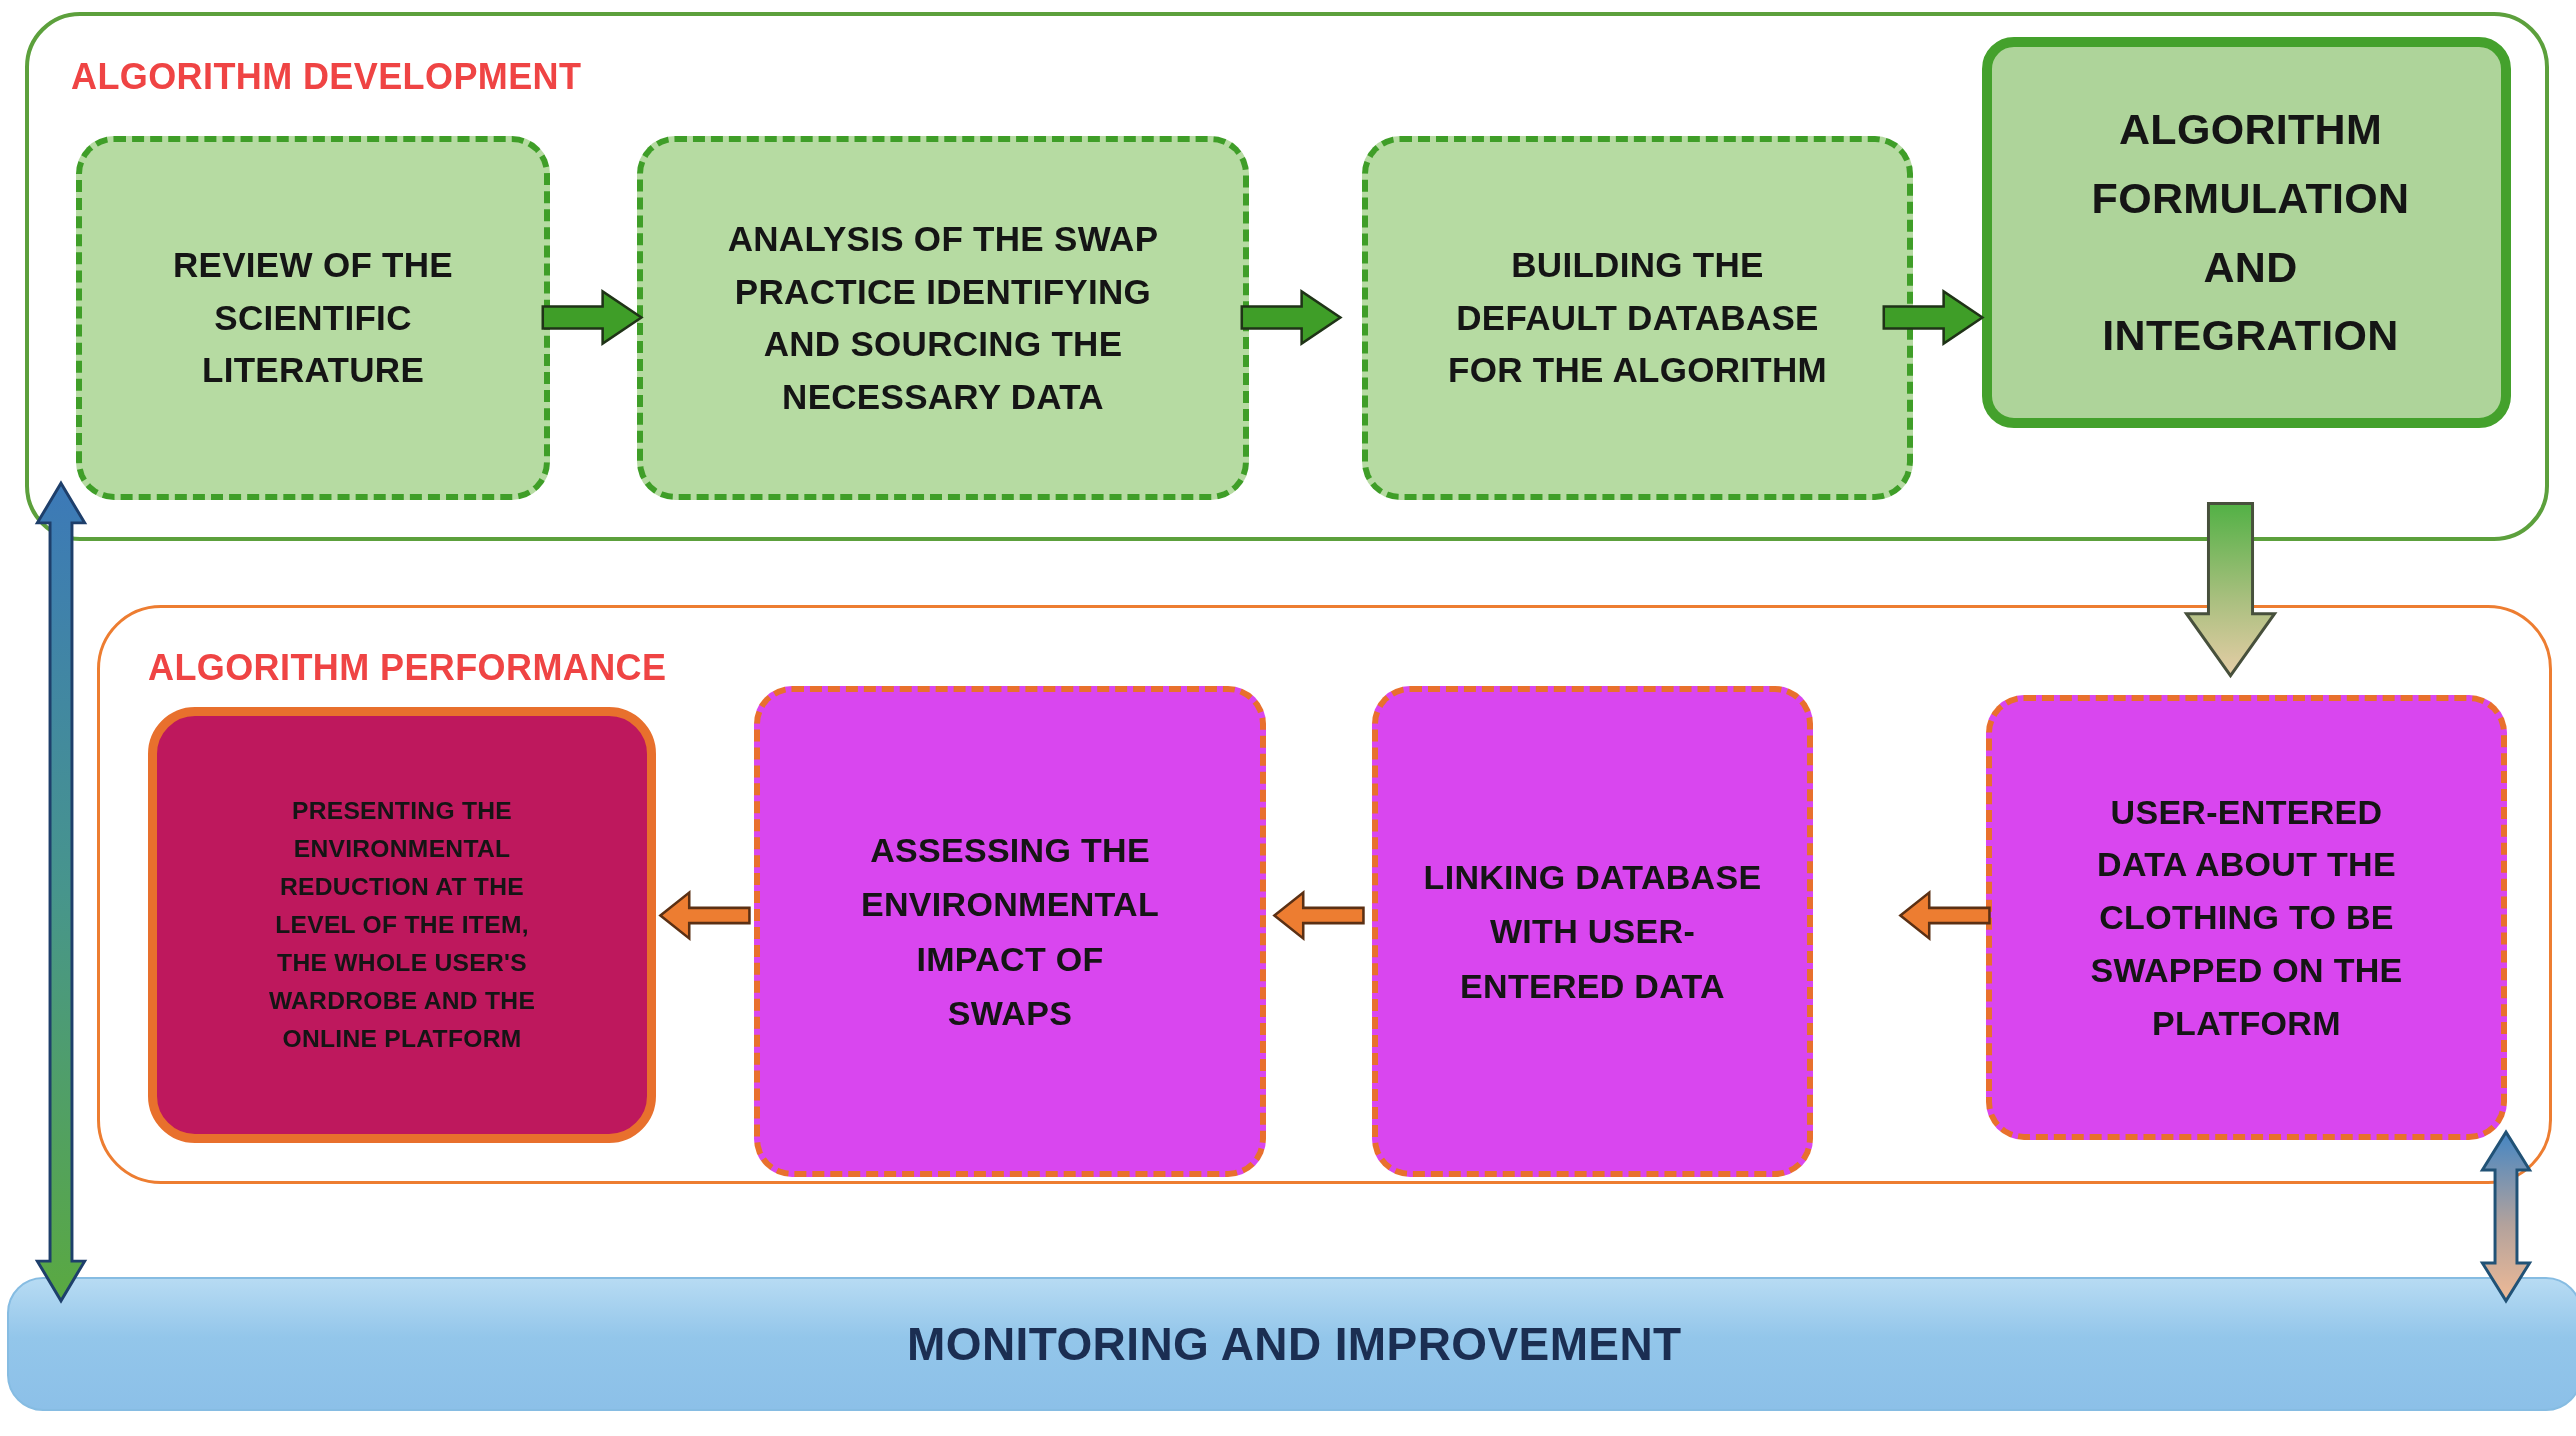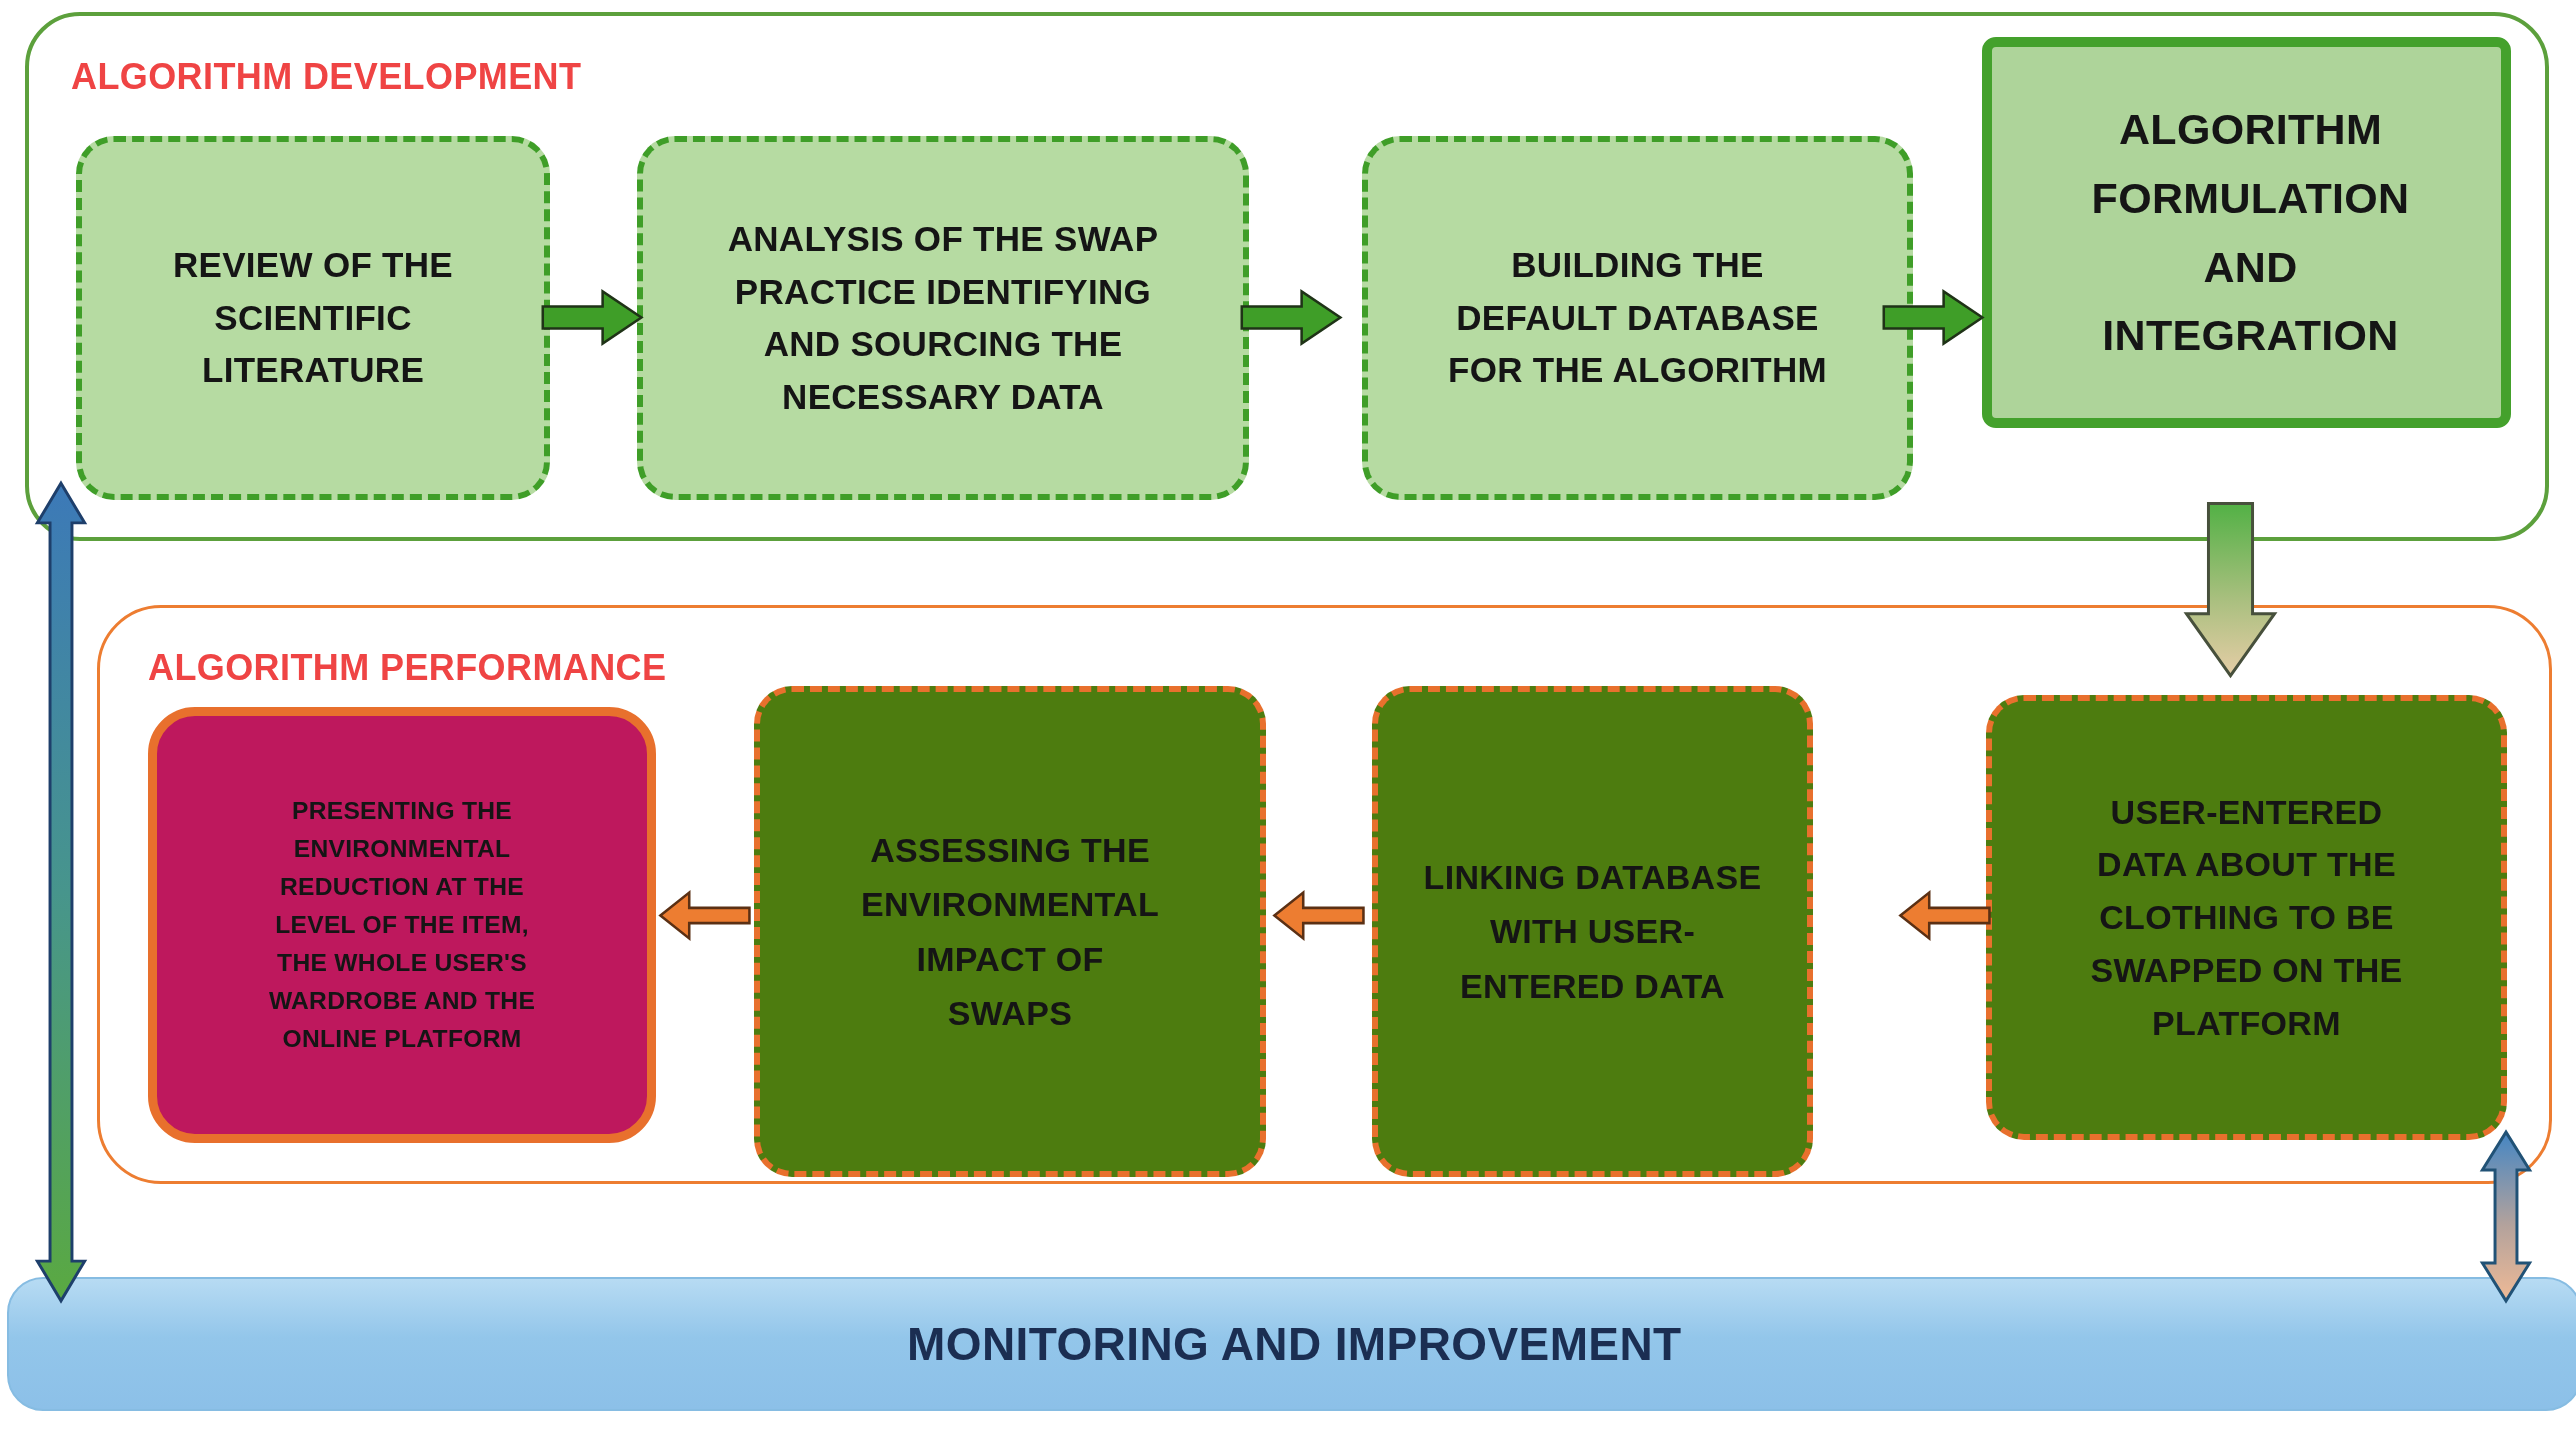--- a/index.html
+++ b/index.html
@@ -30,22 +30,22 @@
   .perf-label{left:148px;top:647px;font-size:36px;}
 
   
   .box{
     display:flex;align-items:center;justify-content:center;
     text-align:center;white-space:pre-line;
     letter-spacing:0.3px;line-height:1.5;
     border-radius:38px;
   }
   .green-dashed{background:#b6dba2;border:6px dashed #3f9e28;}
-  .green-solid {background:#aed49a;border:10.2px solid #44a12c;border-radius:14px;padding-left:8px;}
-  .orange-dashed{background:#4d7c0f;border:6px dashed #e8702d;}
+  .green-solid {background:#aed49a;border:10.2px solid #44a12c;border-radius:32px;padding-left:8px;}
+  .orange-dashed{background:#d946ef;border:6px dashed #e8702d;}
   .orange-solid {background:#be185d;border:9.3px solid #e8702d;border-radius:47px;}
 
   .gb1{left:76px;  top:136px;width:474px;height:364px;font-size:35px;align-items:center;}
   .gb2{left:637px; top:136px;width:612px;height:364px;font-size:35px;}
   .gb3{left:1334px;top:136px;width:551px;height:364px;font-size:35px;margin-left:28px;}
   .gb4{left:1982px;top:37px; width:529px;height:391px;font-size:43px;line-height:1.6;}
 
   .ob1{left:148px; top:707px;width:508px;height:436px;font-size:24.6px;line-height:1.55;}
   .ob2{left:754px; top:686px;width:512px;height:491px;font-size:34px;line-height:1.6;}
   .ob3{left:1372px;top:686px;width:441px;height:491px;font-size:34px;line-height:1.6;}

